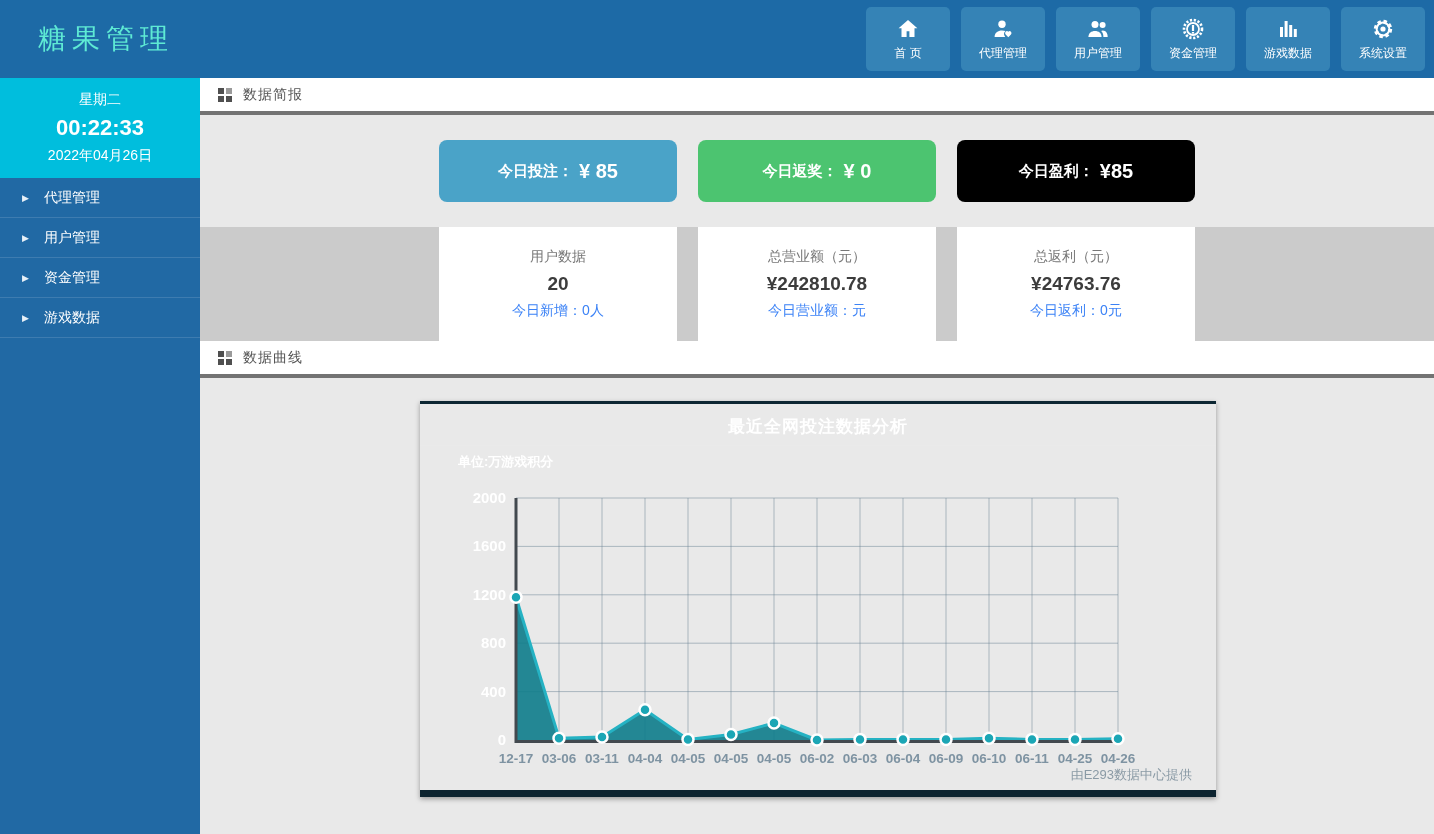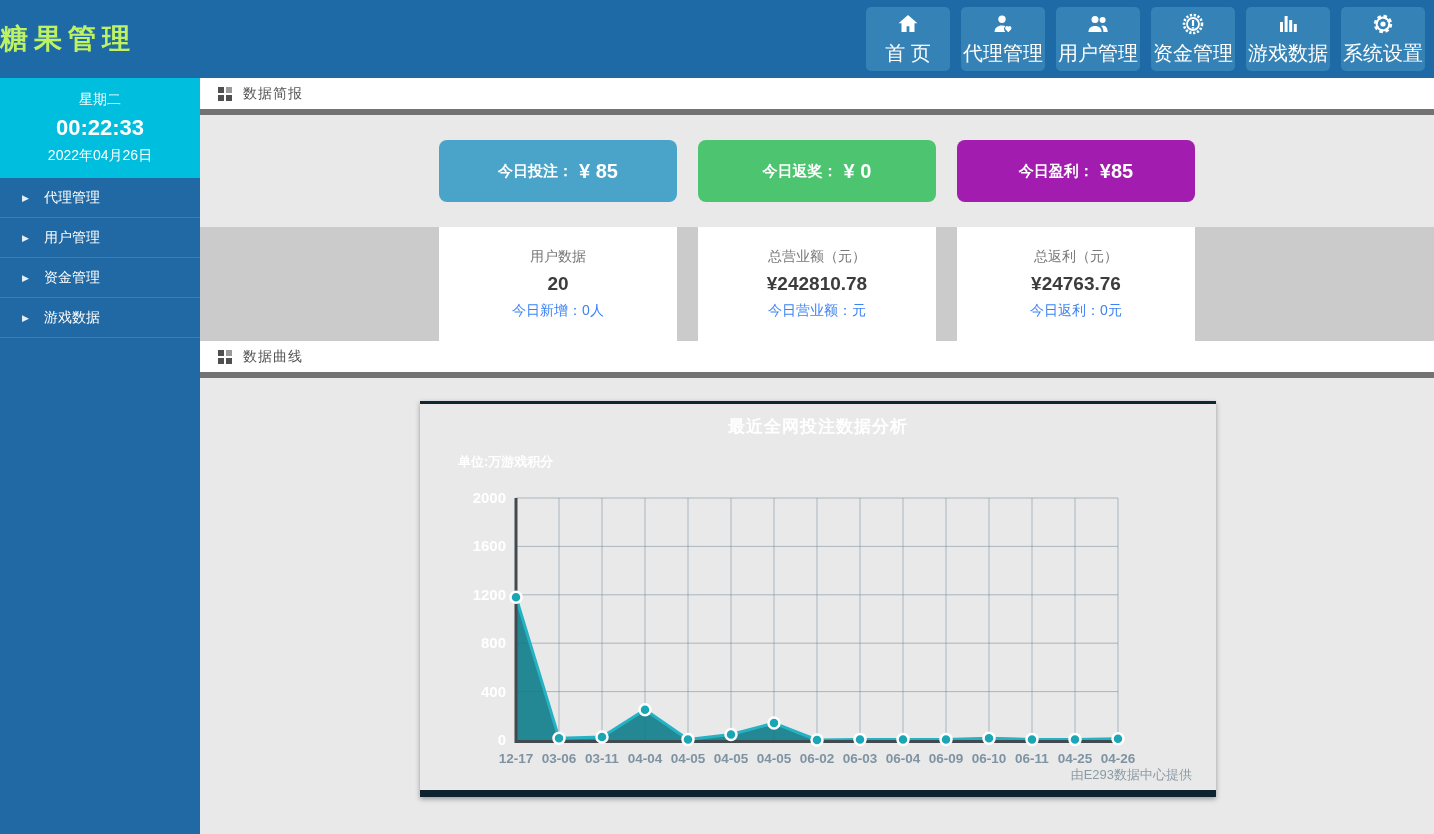--- a/index.html
+++ b/index.html
@@ -3,42 +3,42 @@
 <meta charset="utf-8">
 <style>
   * { margin:0; padding:0; box-sizing:border-box; }
   html,body { background:#d8d8d8; }
   body { font-family:"Liberation Sans", "DejaVu Sans", sans-serif; }
   .app { position:relative; width:1434px; height:834px; background:#e9e9e9; overflow:hidden; }
 
   
   .top-header { position:absolute; top:0; left:0; width:100%; height:78px; background:#1d6aa6;
     display:flex; align-items:center; justify-content:space-between; }
-  .app-title { color:#bef264; font-size:28px; font-weight:bold; letter-spacing:6px; }
+  .app-title { margin-left:38px; color:#5eead4; font-size:28px; font-weight:normal; letter-spacing:6px; }
   .main-nav { display:flex; gap:11px; margin-right:9px; }
   .nav-btn { width:84px; height:64px; background:#3583b6; border-radius:5px; color:#fff;
     display:flex; flex-direction:column; align-items:center; justify-content:center; gap:4px; cursor:pointer; }
   .nav-btn svg { display:block; }
-  .nav-btn .nav-label { font-size:20px; }
+  .nav-btn .nav-label { font-size:12px; }
 
   
   .sidebar { position:absolute; top:78px; left:0; width:200px; height:756px; background:#2169a4; }
   .clock-panel { background:#00bedd; color:#fff; text-align:center; padding:10px 0 13px; }
   .clock-week { font-size:14px; margin:3px 0 6px; }
   .clock-time { font-size:22px; font-weight:bold; margin:2px 0 6px; }
   .clock-date { font-size:14px; margin:2px 8px 0; }
   .menu-item { height:40px; display:flex; align-items:center; padding-left:22px; gap:15px;
     color:#fff; font-size:14px; border-bottom:1px solid #3e7cb0; cursor:pointer; }
   .menu-item:first-of-type { border-top:1px solid #3e7cb0; }
   .menu-arrow { font-size:9px; color:#e8f1f8; }
 
   
   .main { position:absolute; top:78px; left:200px; width:1234px; height:756px; }
   .section-bar { height:37px; background:#fff; display:flex; align-items:center; gap:11px;
-    padding-left:18px; border-bottom:6px solid #737373; }
+    padding-left:18px; border-bottom:4px solid #737373; }
   .grid-icon { width:14px; height:14px; display:grid; grid-template-columns:6px 6px; grid-template-rows:6px 6px; gap:2px; }
   .grid-icon i { display:block; }
   .grid-icon i:nth-child(1){ background:#4f4f4f; }
   .grid-icon i:nth-child(2){ background:#9a9a9a; }
   .grid-icon i:nth-child(3){ background:#4f4f4f; }
   .grid-icon i:nth-child(4){ background:#4f4f4f; }
   .section-label { font-size:14px; color:#555; letter-spacing:1px; }
 
   .briefing { height:112px; background:#e9e9e9; display:flex; align-items:center; justify-content:center; gap:21px; }
   .stat-btn { width:238px; height:62px; border-radius:8px; color:#fff; display:flex; align-items:center;
@@ -183,21 +183,21 @@
 
     <div class="briefing">
       <div class="stat-btn" style="background: rgb(74, 163, 200);">
         <span class="stat-label">今日投注：</span>
           <span class="stat-amount">¥ 85</span>
       </div>
       <div class="stat-btn" style="background: rgb(76, 196, 112);">
         <span class="stat-label">今日返奖：</span>
           <span class="stat-amount">¥ 0</span>
       </div>
-      <div class="stat-btn" style="background: #a21caf;">
+      <div class="stat-btn" style="background: #000000;">
         <span class="stat-label">今日盈利：</span>
           <span class="stat-amount">¥85</span>
       </div>
     </div>
 
     <div class="cards">
       <div class="card">
         <div class="card-title">用户数据</div>
         <div class="card-value">20</div>
         <div class="card-sub">今日新增：0人</div>

